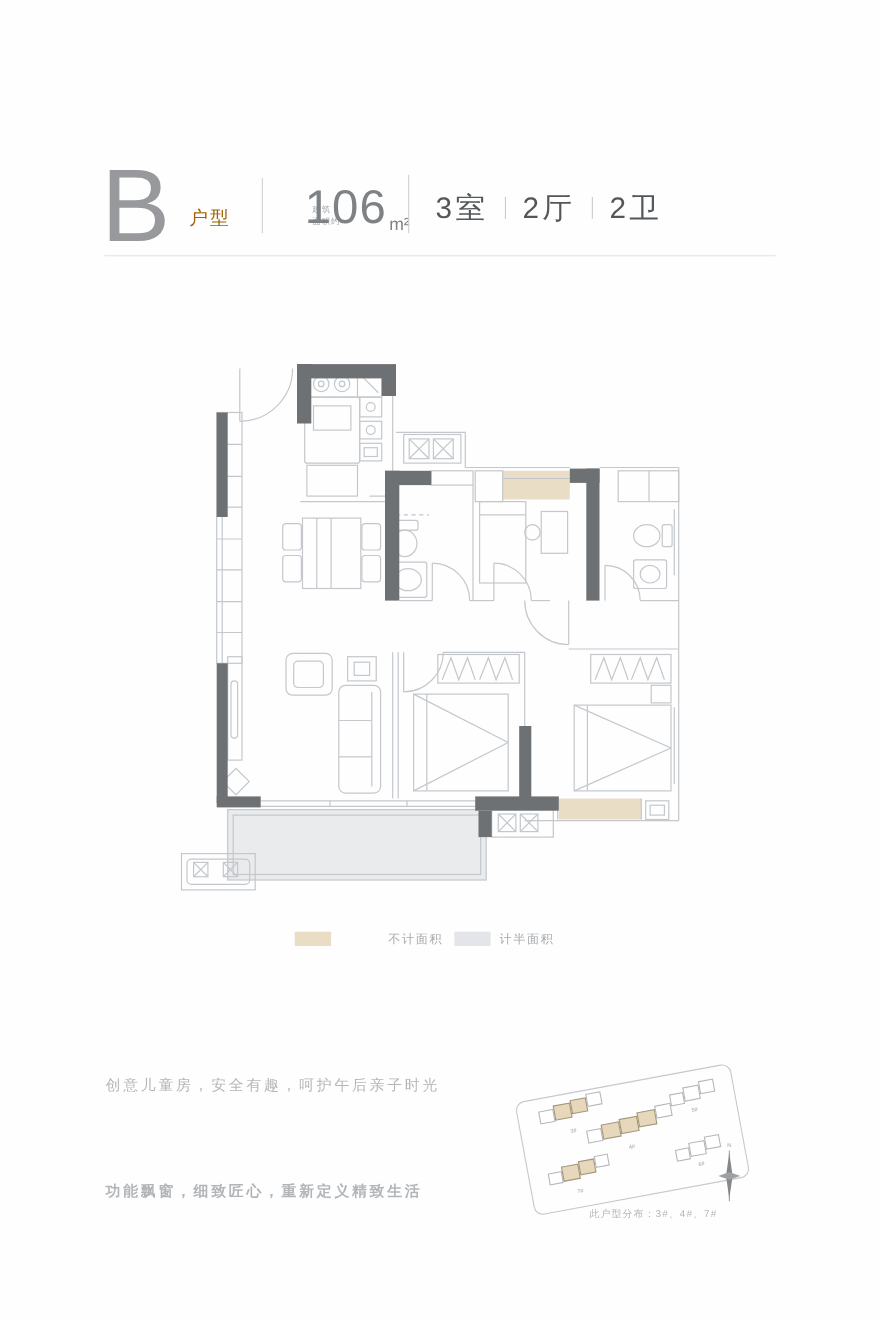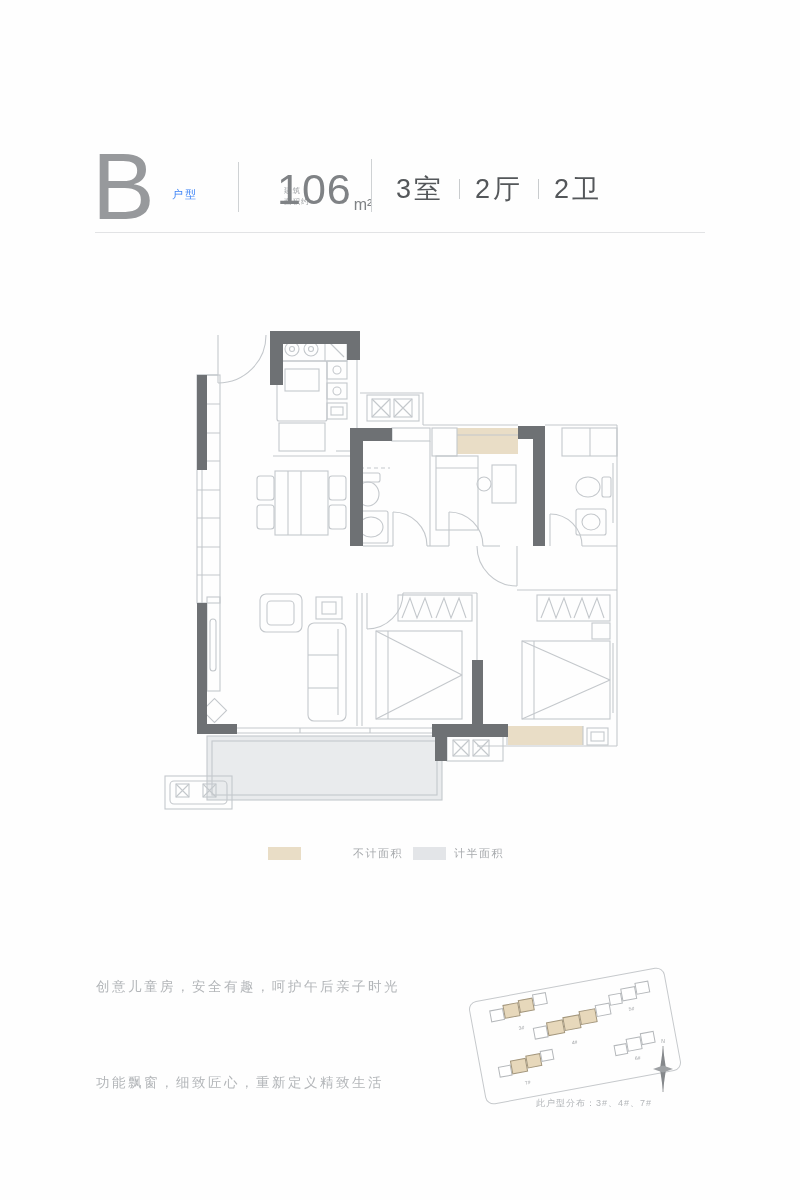--- a/index.html
+++ b/index.html
@@ -2,21 +2,21 @@
 <html><head>
 <meta charset="utf-8">
 <style>
   html,body{margin:0;padding:0;background:#fff;}
   .page{position:relative;width:800px;height:1200px;background:#fefefe;overflow:hidden;
         font-family:"Liberation Sans","DejaVu Sans",sans-serif;}
 
   
   .type-letter{position:absolute;left:92px;top:140px;font-size:94px;line-height:1;
                font-weight:300;color:#97999c;}
-  .type-label{position:absolute;left:172px;top:187px;font-size:11px;color:#3b82f6;
+  .type-label{position:absolute;left:172px;top:187px;font-size:17px;color:#a16207;
               letter-spacing:2px;}
   .vdiv{position:absolute;width:1px;background:#cfd2d4;}
   .vdiv1{left:238px;top:162px;height:50px;}
   .vdiv2{left:371px;top:159px;height:53px;}
   .area-prefix{position:absolute;left:257px;top:185px;font-size:7.5px;line-height:1.5;
                color:#9ea1a4;letter-spacing:1px;}
   .area-prefix i{display:block;font-style:normal;padding-left:27px;}
   .area-group{position:absolute;left:277px;top:165px;display:flex;align-items:flex-end;}
   .area-value{font-size:43px;color:#7f8285;letter-spacing:1px;}
   .area-unit{font-size:16px;color:#7f8285;margin-left:2px;}
@@ -34,21 +34,21 @@
   .legend-2{left:413px;top:846px;}
   .swatch{width:33px;height:13px;margin-right:8px;}
   .swatch-bay{background:#e9ddc6;}
   .swatch-half{background:#e3e5e8;}
   .legend-label{font-size:11px;color:#a6a9ac;letter-spacing:1.5px;}
 
   
   .desc-line{position:absolute;left:96px;font-size:13.5px;color:#b3b6b9;letter-spacing:2.5px;}
   .desc-1{top:978px;}
   .desc-2{top:1030px;}
-  .desc-3{top:1074px;}
+  .desc-3{top:1074px;font-weight:bold;}
 
   
   .siteplan{position:absolute;left:462px;top:948px;}
   .site-caption{position:absolute;left:536px;top:1097px;font-size:9px;color:#b3b6b9;
                 letter-spacing:1px;}
 </style>
 </head>
 <body>
 
 <div class="page">

